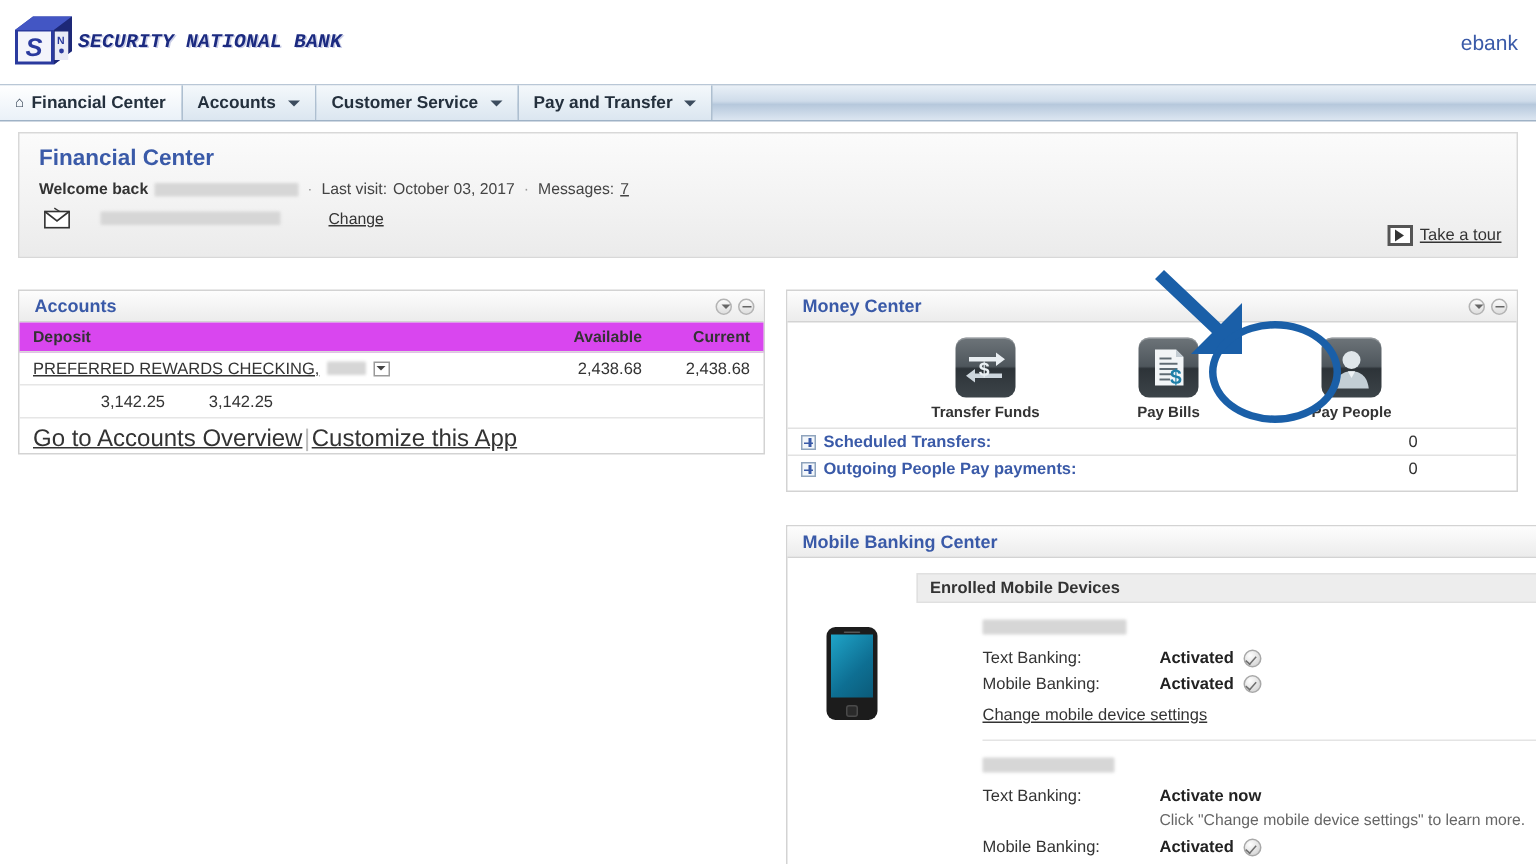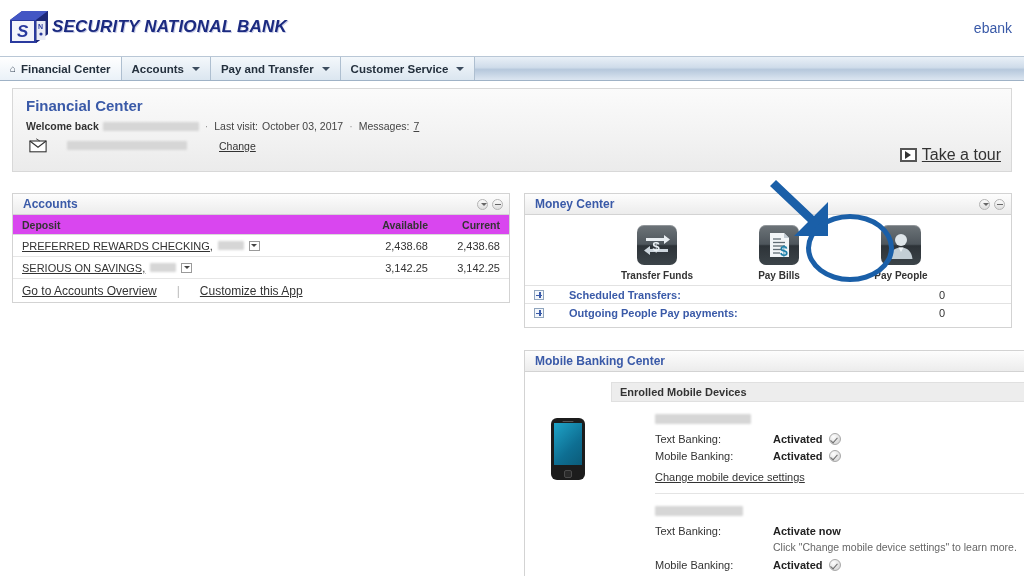--- a/index.html
+++ b/index.html
@@ -19,22 +19,22 @@
   }
   .utility a { color:#333; text-decoration:none; }
   .utility .sep { color:#999; margin: 0 4px; }
   .utility .signoff { font-weight: bold; color:#000; }
 
   
   .masthead { position:absolute; top:0; left:0; width:1024px; height:56px; background:#fff; }
   .logo-wrap { position:absolute; left:8px; top:8px; display:flex; align-items:center; }
   .logo-mark { width:42px; height:38px; }
   .logo-text {
-    font-family: Liberation Sans, sans-serif;
-    font-style: italic; font-weight: bold; font-size: 17px;
+    font-family: Liberation Mono, monospace;
+    font-style: italic; font-weight: bold; font-size: 13px;
     color:#1b2a80; letter-spacing:.2px; margin-left:2px;
     text-shadow: 1px 1px 0 #c9cde6;
   }
   .ebank {
     position:absolute; right:12px; top:20px;
     font-size:14px; color:#3a5aa8; font-weight:normal;
   }
 
   
   .navbar {
@@ -73,21 +73,21 @@
             filter: blur(1.1px); height:9px; }
   .fc-mail { position:absolute; left:16px; top:49px; display:flex; align-items:center; gap:20px; }
   .env { width:18px; height:15px; }
   .chg { font-size:10.5px; color:#333; text-decoration:underline; margin-left:12px; cursor:pointer; }
   .tour { position:absolute; right:10px; bottom:7px; display:flex; align-items:center; gap:5px; }
   .tour-btn {
     width:17px;height:14px;background:#fff;border:2px solid #555;
     display:flex;align-items:center;justify-content:center;
   }
   .tour-tri { width:0;height:0;border-top:4px solid transparent;border-bottom:4px solid transparent;border-left:6px solid #333; }
-  .tour-label { font-size:16px; color:#333; text-decoration:underline; }
+  .tour-label { font-size:11px; color:#333; text-decoration:underline; }
 
   
   .panel { position:absolute; background:#fff; border:1px solid #d3d3d3; }
   .panel-hd {
     height:21px; display:flex; align-items:center; justify-content:space-between;
     background: linear-gradient(to bottom,#fdfdfd 0%,#ececec 100%);
     border-bottom:1px solid #d3d3d3; padding: 0 6px 0 10px;
   }
   .panel-hd .t { font-size:12px; font-weight:bold; color:#3a5aa8; }
   .hd-btns { display:flex; gap:4px; }
@@ -113,21 +113,21 @@
   }
   .acct-name { flex:1; display:flex; align-items:center; gap:5px; }
   .acct-name .nm { text-decoration:underline; color:#333; cursor:pointer;text-align:right; }
   .col-av { width:88px; text-align:right; }
   .col-cu { width:72px; text-align:right; }
   .ddsq {
     width:11px;height:10px;border:1px solid #9a9a9a;background:#fff;
     display:inline-flex;align-items:center;justify-content:center;cursor:pointer;
   }
   .ddsq i { width:0;height:0;border-left:3px solid transparent;border-right:3px solid transparent;border-top:3px solid #444; }
-  .acct-foot { display:flex; align-items:center; gap:20px; padding:5px 9px; font-size:12px; color:#333; }
+  .acct-foot { display:flex; align-items:center; gap:1px; padding:5px 9px; font-size:16px; color:#333; }
   .acct-foot a { color:#333; text-decoration:underline; cursor:pointer; }
   .acct-foot .bar { color:#bbb; }
 
   
   #money { left:524px; top:193px; width:488px; height:135px; }
   .mc-icons { display:flex; justify-content:center; gap:36px; padding:10px 0 4px; margin-left:22px; }
   .mc-item { width:86px; display:flex; flex-direction:column; align-items:center; cursor:pointer; }
   .mc-sq {
     width:40px;height:40px;border-radius:7px;
     background: linear-gradient(to bottom,#6d7479 0%, #4e565c 48%, #2d3338 52%, #3c4449 100%);
@@ -139,21 +139,21 @@
     display:flex; align-items:center; height:18px; padding:0 9px;
     border-top:1px solid #e2e2e2; font-size:11px;
   }
   .plus {
     width:10px;height:10px;border:1px solid #8fa4bd;background:#f3f7fb;
     position:relative; margin-right:5px; flex:none; cursor:pointer;
   }
   .plus:before,.plus:after{content:"";position:absolute;background:#3a5aa8;}
   .plus:before{left:1px;top:4px;width:6px;height:1.5px;}
   .plus:after{left:4px;top:1px;width:1.5px;height:6px;}
-  .mc-row .lab { color:#3a5aa8; font-weight:bold; flex:1;margin-left:20px; }
+  .mc-row .lab { color:#3a5aa8; font-weight:bold; flex:1; }
   .mc-row .val { color:#333; width:120px; text-align:center; }
 
   
   #mobile { left:524px; top:350px; width:556px; height:226px; border-bottom:none; }
   .mb-body { display:flex; padding:10px 8px 0 0; }
   .mb-phone { width:86px; display:flex; justify-content:center; padding-top:36px; }
   .phone { width:34px;height:62px;background:#1c1c1c;border-radius:6px;padding:5px 3px;position:relative; }
   .phone .scr { width:100%;height:42px;background:linear-gradient(135deg,#1fa4c8 0%,#0e6f93 60%,#0b5b79 100%); }
   .phone .spk { position:absolute; top:2.5px; left:50%; transform:translateX(-50%); width:11px;height:1.5px;background:#555;border-radius:1px; }
   .phone .hm { position:absolute; bottom:2px; left:50%; transform:translateX(-50%); width:8px;height:8px;border:1px solid #4a4a4a;border-radius:2px;background:#2a2a2a; }
@@ -217,25 +217,25 @@
   <div class="navbar">
     <div class="navtab active">
       <span class="home-ico">⌂</span>
       <span>Financial Center</span>
     </div>
     <div class="navtab">
       <span>Accounts</span>
       <span class="caret"></span>
     </div>
     <div class="navtab">
+      <span>Customer Service</span>
+      <span class="caret"></span>
+    </div>
+    <div class="navtab">
       <span>Pay and Transfer</span>
-      <span class="caret"></span>
-    </div>
-    <div class="navtab">
-      <span>Customer Service</span>
       <span class="caret"></span>
     </div>
   </div>
 
   <div class="fc-banner">
     <div class="fc-title">Financial Center</div>
     <div class="fc-meta">
       <b>Welcome back</b>
       <span class="redact" style="width:96px;margin-left:4px;"></span>
       <span class="dot">·</span>
@@ -284,27 +284,20 @@
         <span class="nm">PREFERRED REWARDS CHECKING,</span>
         <span class="redact" style="width:26px;"></span>
         <span class="ddsq">
             <i></i>
           </span>
       </span>
       <span class="col-av">2,438.68</span>
       <span class="col-cu">2,438.68</span>
     </div>
     <div class="acct-row">
-      <span class="acct-name">
-        <span class="nm">SERIOUS ON SAVINGS,</span>
-        <span class="redact" style="width:26px;"></span>
-        <span class="ddsq">
-            <i></i>
-          </span>
-      </span>
       <span class="col-av">3,142.25</span>
       <span class="col-cu">3,142.25</span>
     </div>
     <div class="acct-foot">
       <a>Go to Accounts Overview</a>
       <span class="bar">|</span>
       <a>Customize this App</a>
     </div>
   </div>
 

